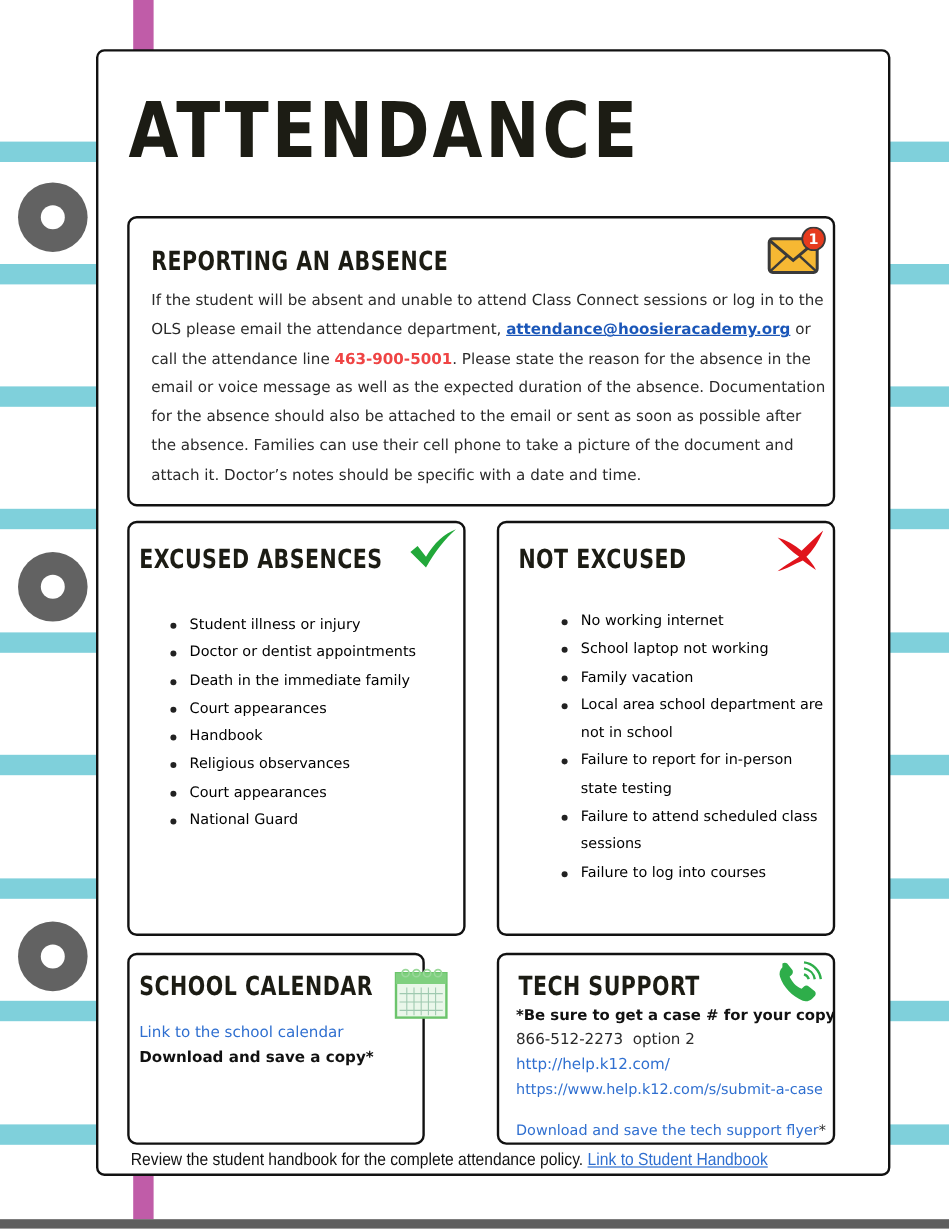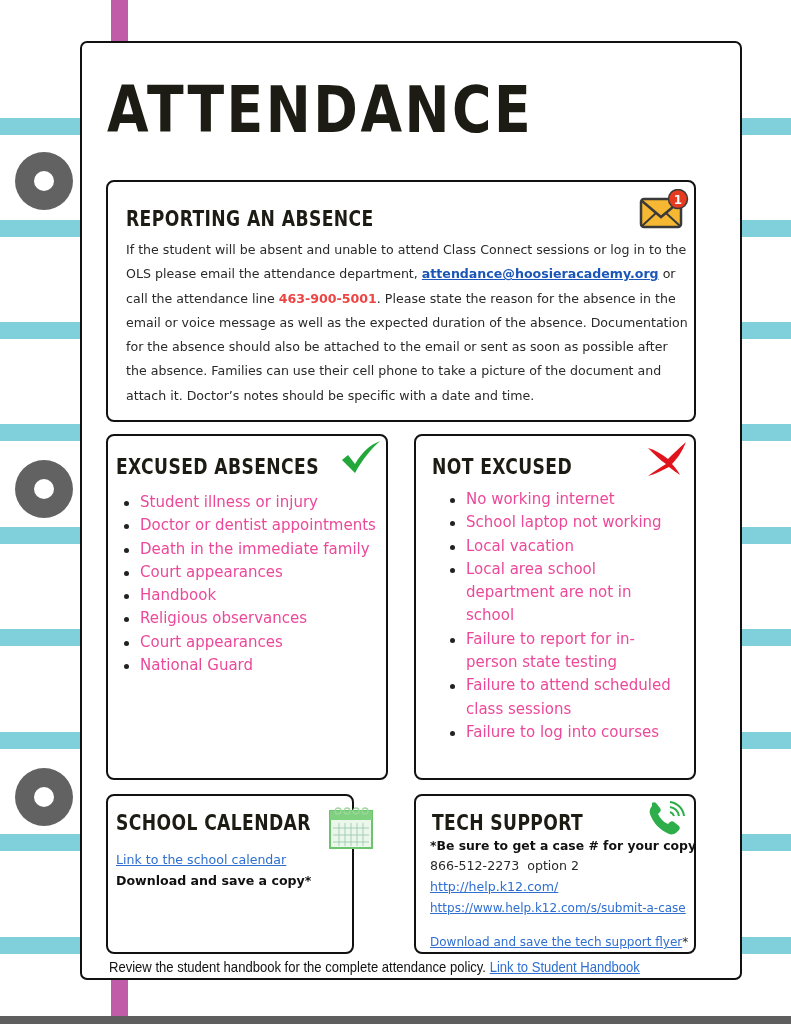--- a/index.html
+++ b/index.html
@@ -9,24 +9,24 @@
   .ring{position:absolute;left:15px;width:58px;height:58px;border-radius:50%;background:#626262;}
   .ring::after{content:"";position:absolute;left:19px;top:19px;width:20px;height:20px;border-radius:50%;background:#fff;}
   .bottom-band{position:absolute;left:0;top:1016px;width:791px;height:8px;background:#5e5e5e;}
   .page{position:absolute;left:80px;top:41px;width:662px;height:939px;background:#fff;border:2.5px solid #111;border-radius:7px;box-sizing:border-box;}
   .title{position:absolute;left:107px;top:78px;font-family:"DejaVu Sans",sans-serif;font-weight:bold;font-size:64px;letter-spacing:3px;color:#1c1c14;transform:scaleX(0.84);transform-origin:left top;line-height:1;}
   .card{position:absolute;background:#fff;border:2.5px solid #111;border-radius:8px;box-sizing:border-box;}
   .card h2{margin:0;position:absolute;font-family:"DejaVu Sans",sans-serif;font-weight:bold;font-size:22px;color:#1c1c14;transform:scaleX(0.78);transform-origin:left top;white-space:nowrap;line-height:1;letter-spacing:0.5px;}
   .body-text{position:absolute;font-size:12.6px;line-height:24.3px;color:#2a2a2a;}
   .body-text b{color:#ef4444;}
   .email-link{color:#1a56b8;font-weight:bold;text-decoration:underline;margin-top:40px;}
-  ul.list{position:absolute;margin:0;padding:0;list-style:none;font-size:15px;color:#ec4899;}
+  ul.list{position:absolute;margin:18px;padding:0;list-style:none;font-size:12px;color:#000000;}
   ul.list li{position:relative;padding-left:24px;line-height:23.3px;}
   ul.list li::before{content:"";position:absolute;left:8px;top:10px;width:5px;height:5px;border-radius:50%;background:#222;}
-  .link{color:#2f6fd0;text-decoration:underline;}
+  .link{color:#2f6fd0;}
   .icon{position:absolute;}
   .footer{position:absolute;left:109px;top:959px;font-family:"Liberation Sans",sans-serif;font-size:14.5px;color:#111;transform:scaleX(0.9);transform-origin:left top;white-space:nowrap;}
   .footer a{color:#2f6fd0;text-decoration:underline;}
 </style>
 </head>
 <body>
 
 <div class="spine" style="top:0;height:42px;"></div>
 <div class="spine" style="top:980px;height:36px;"></div>
 
@@ -89,21 +89,21 @@
 <div class="card" style="left:414px;top:434px;width:282px;height:346px;">
   <h2 style="left:16px;top:20px;">NOT EXCUSED</h2>
   <div class="icon" style="left:228px;top:4px;width:44px;height:38px;">
     <svg width="44" height="38" viewBox="0 0 44 38">
       <path d="M4 8 C10 14 16 20 22 24 C14 29 8 33 4 36 C12 34 18 30 25 27 C29 30 33 33 36 35 C34 31 31 27 28 24 C33 19 38 12 42 2 C35 8 29 14 24 19 C18 14 11 10 4 8 Z" fill="#e0141c"></path>
     </svg>
   </div>
   <ul class="list" style="left:26px;top:52px;width:230px;">
     <li>No working internet</li>
     <li>School laptop not working</li>
-    <li>Local vacation</li>
+    <li>Family vacation</li>
     <li>Local area school department are not in school</li>
     <li>Failure to report for in-person state testing</li>
     <li>Failure to attend scheduled class sessions</li>
     <li>Failure to log into courses</li>
   </ul>
 </div>
 
 <div class="card" style="left:106px;top:794px;width:248px;height:160px;">
   <h2 style="left:8px;top:16px;">SCHOOL CALENDAR</h2>
   <div class="icon" style="left:220px;top:10px;width:46px;height:44px;">

